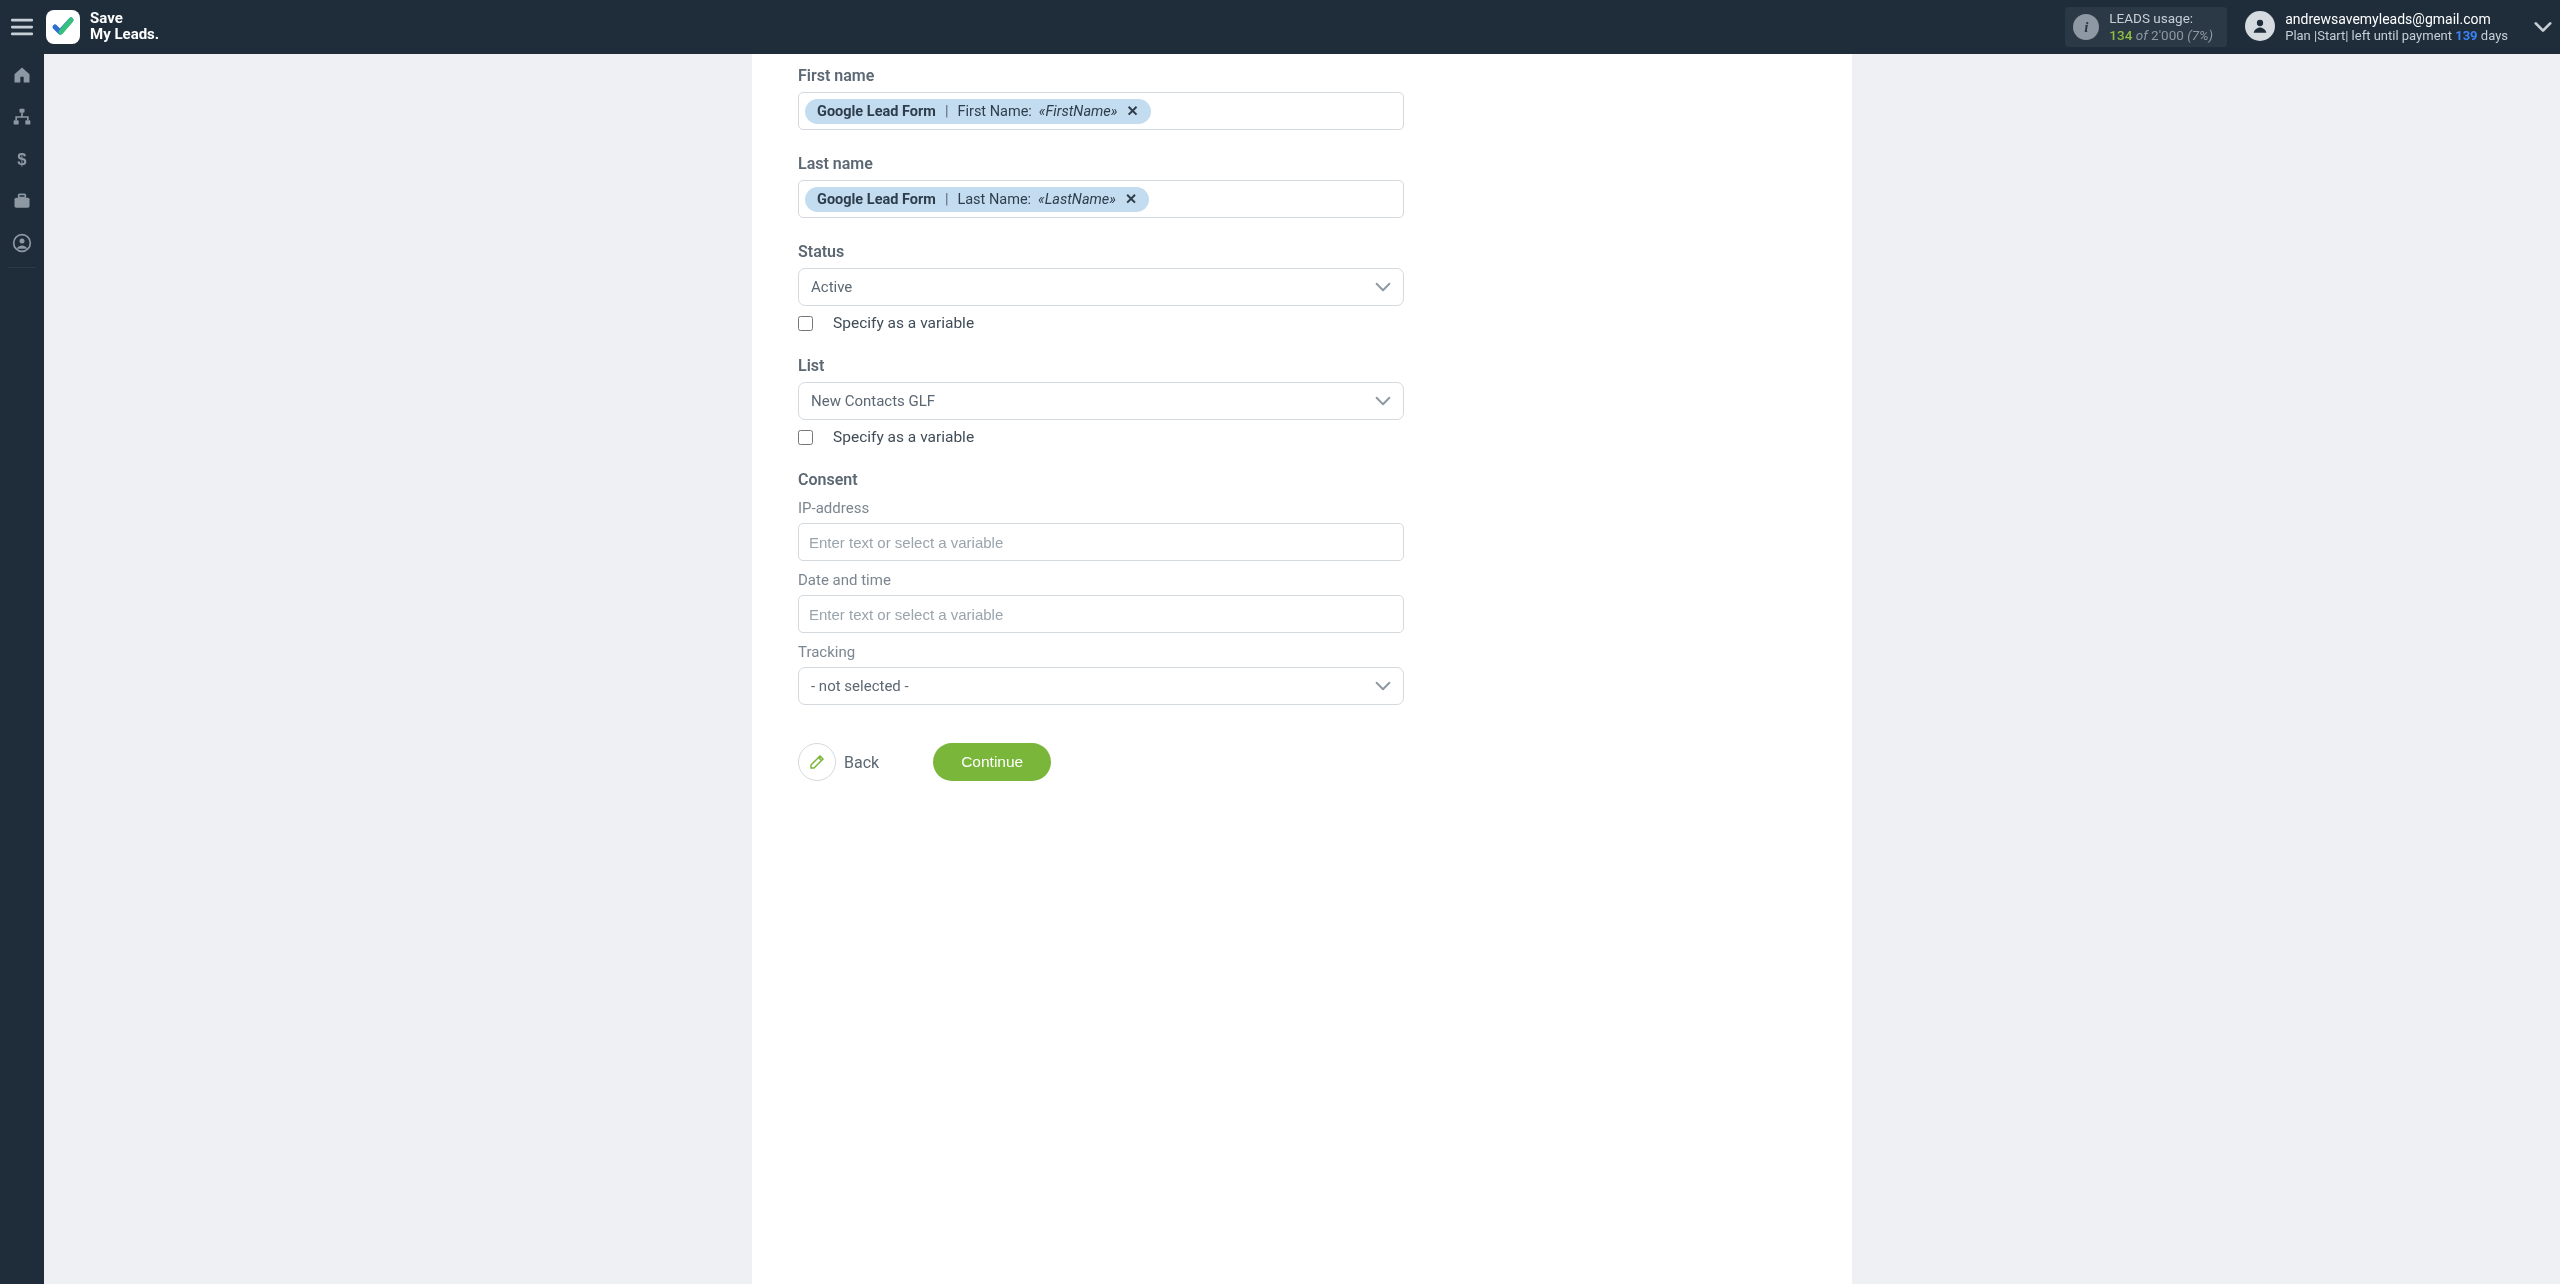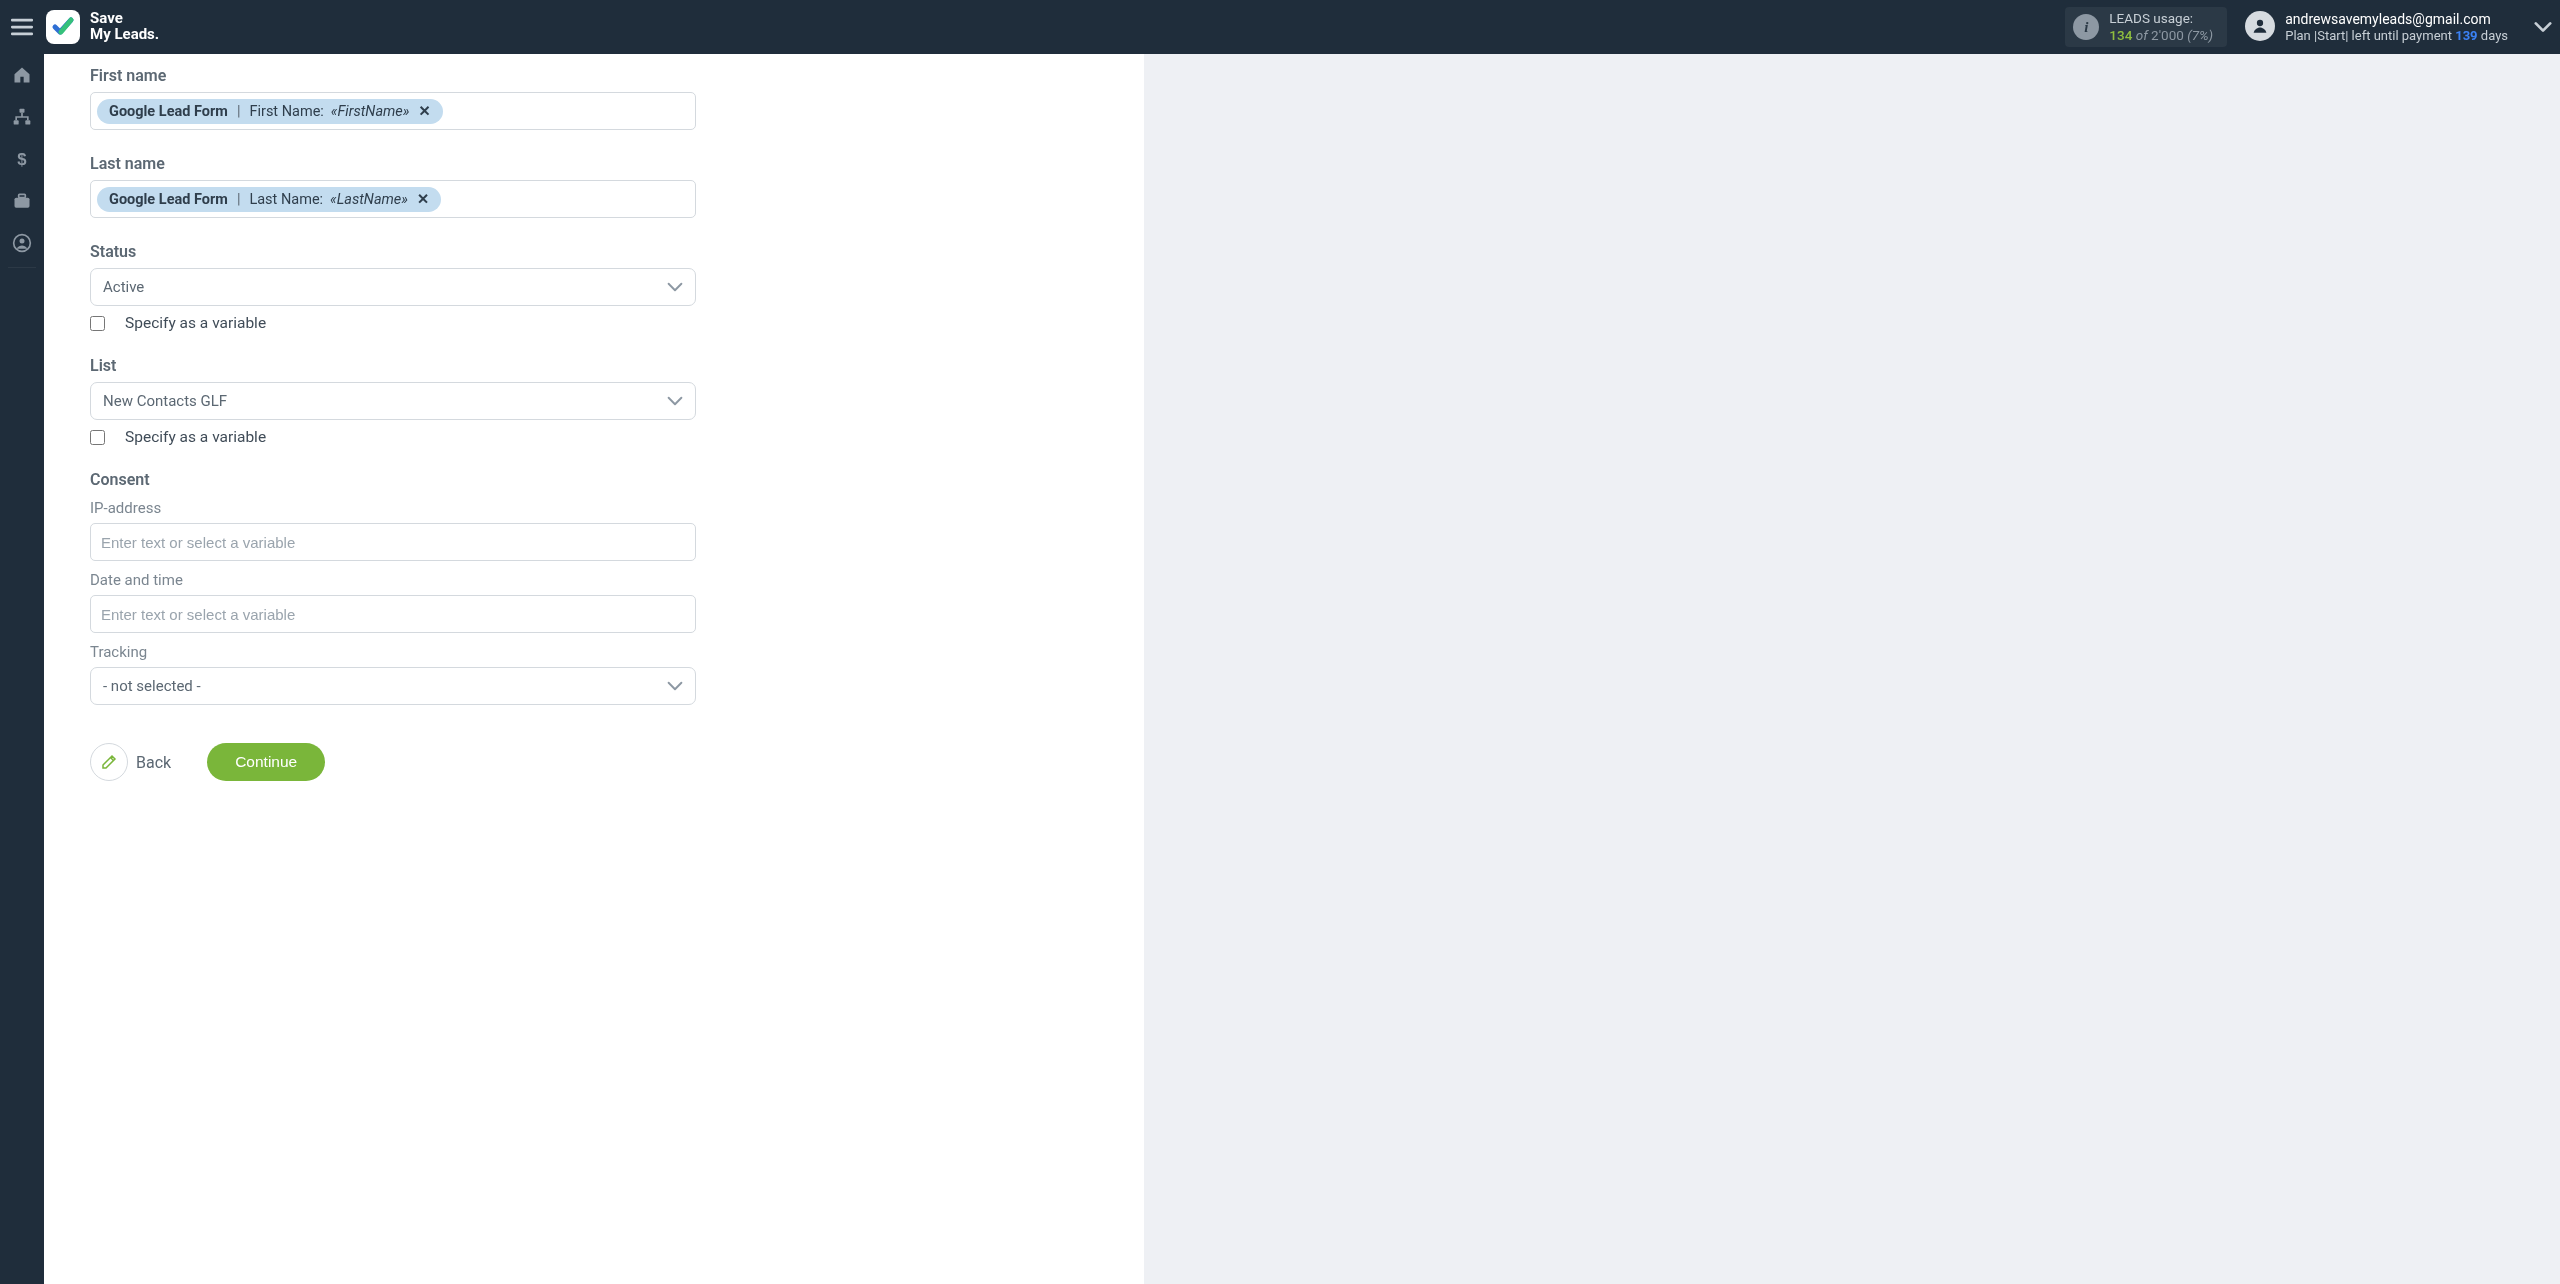--- a/index.html
+++ b/index.html
@@ -119,21 +119,21 @@
   .rail-sep {
     height: 1px; width: 28px; margin: 3px auto;
     background: rgba(255,255,255,.06);
   }
 
   
   .stage {
     position: absolute;
     top: 54px; left: 44px; right: 0; bottom: 0;
     overflow: auto;
-    display: flex; 
+    display: flex; justify-content: center;
   }
   .card {
     background: #fff;
     width: 1100px;
     min-height: 100%;
     padding: 4px 46px 90px 46px;
   }
   .form-col { width: 606px; }
 
   .field-label {
@@ -202,21 +202,21 @@
   }
   .check-row input[type=checkbox] {
     width: 15px; height: 15px;
     cursor: pointer;
   }
   .check-row label { cursor: pointer; }
 
   .gap-16 { height: 16px; }
 
   .btn-row {
-    display: flex; align-items: center; 
+    display: flex; align-items: center; gap: 18px;
     margin-top: 38px;
   }
   .back-btn {
     display: flex; align-items: center; gap: 8px;
     cursor: pointer;
     color: #5c6873;
     font-size: 16px;
   }
   .back-icon {
     width: 38px; height: 38px;

